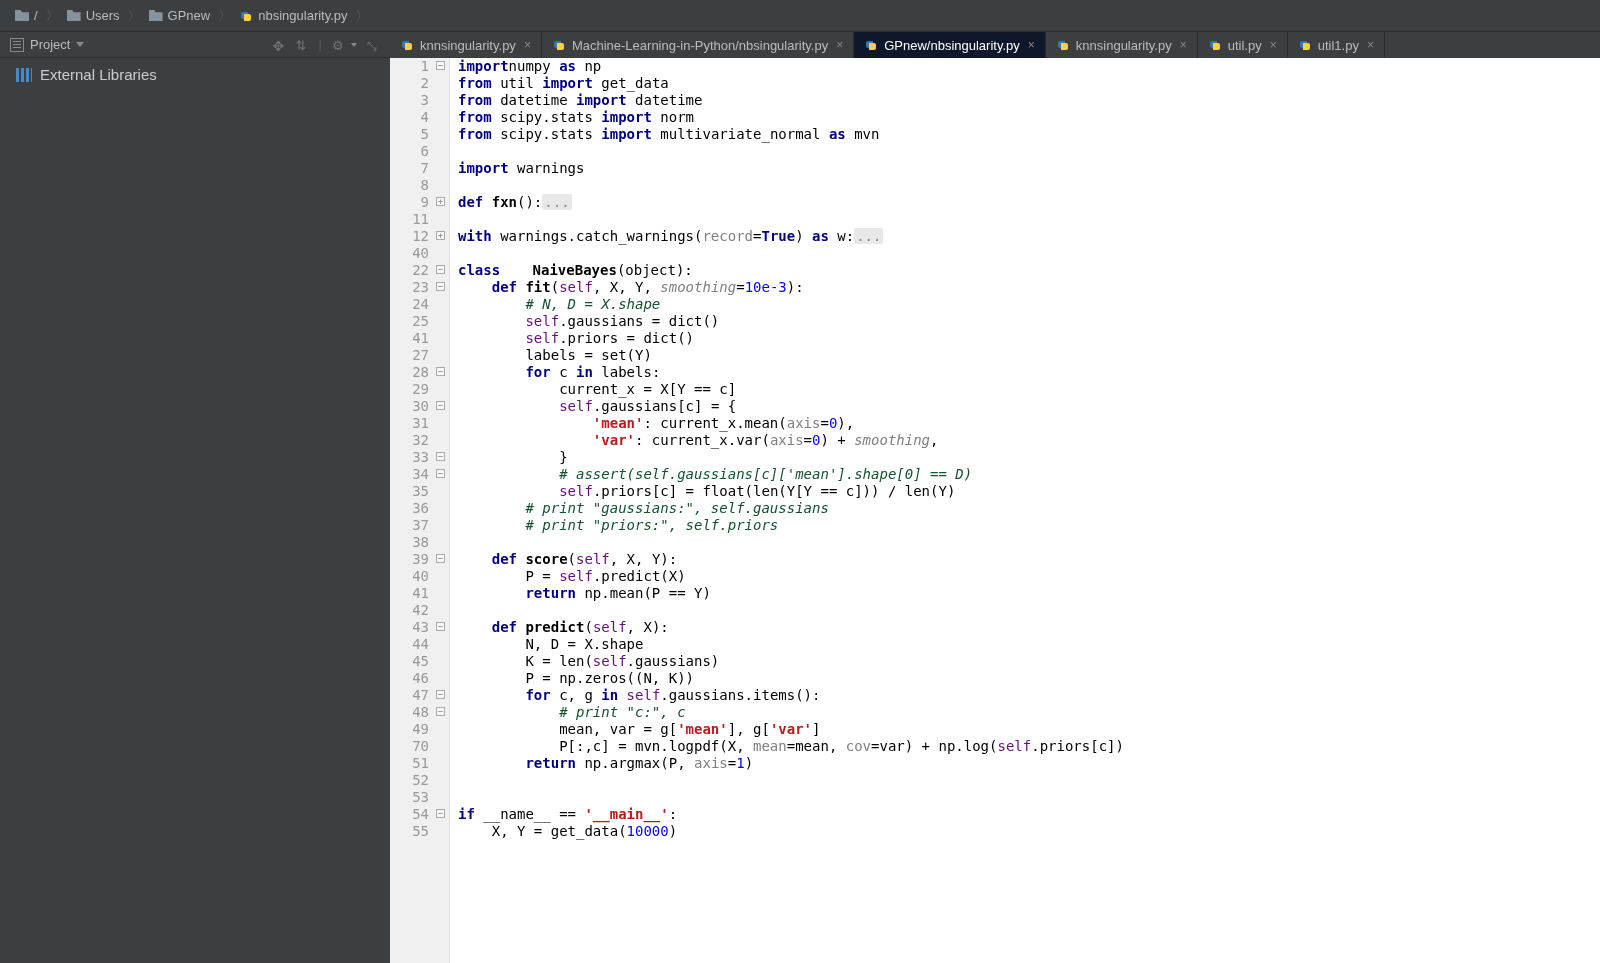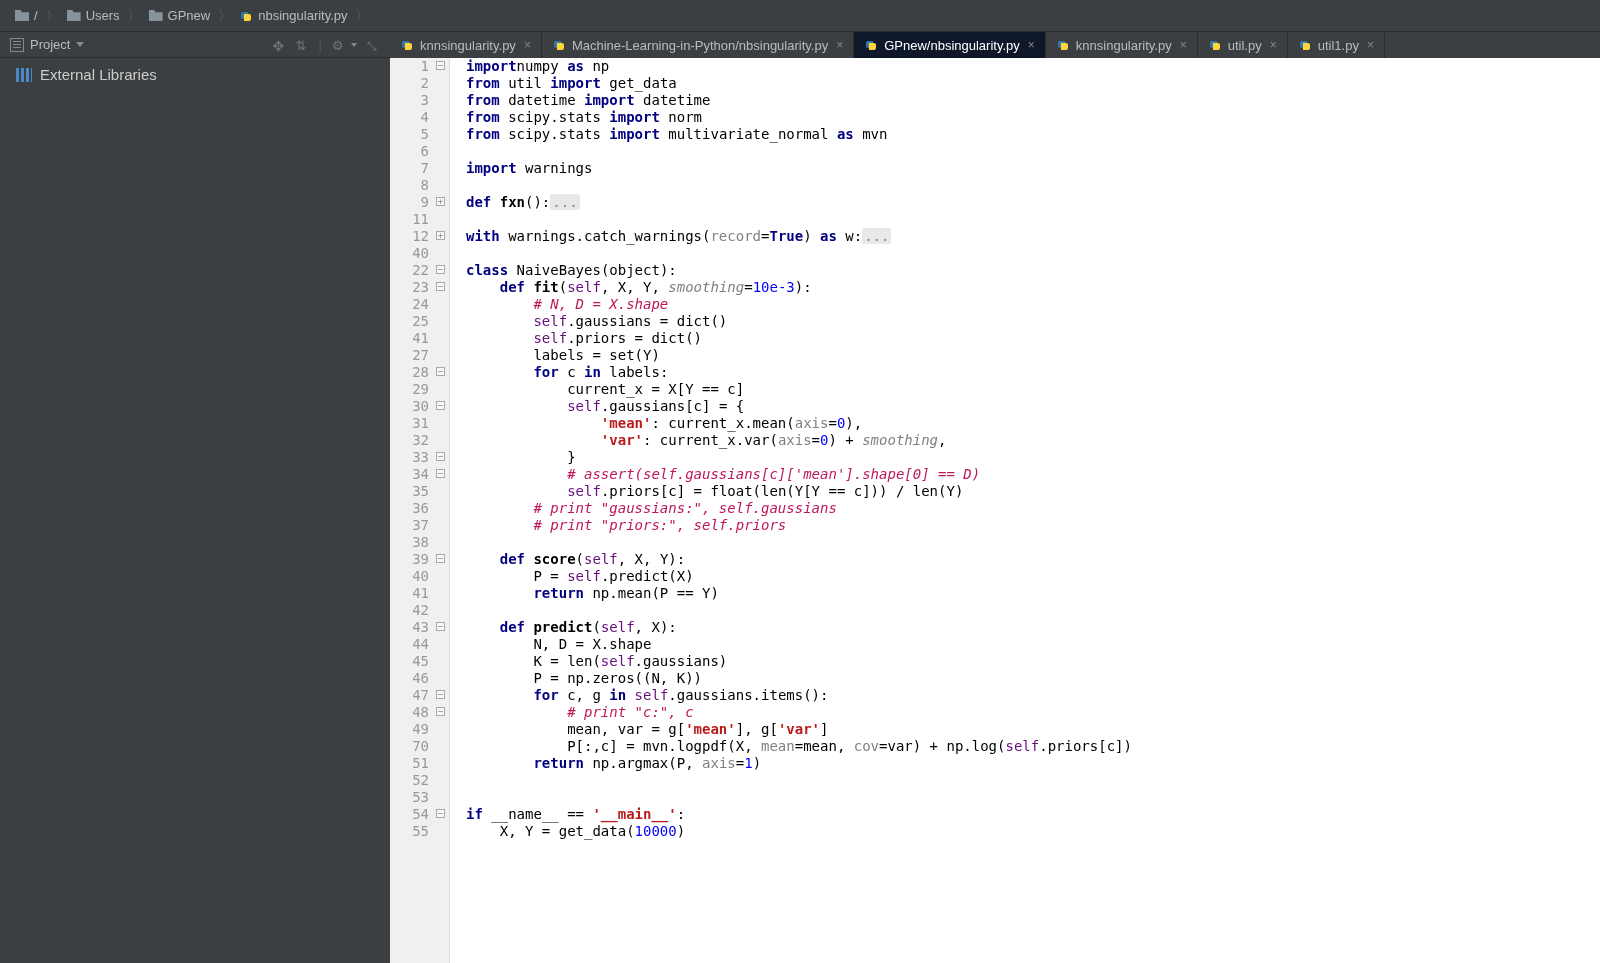--- a/index.html
+++ b/index.html
@@ -40,32 +40,32 @@
   .tab-bar { height:26px; background:#3c3f41; display:flex; align-items:stretch; overflow:hidden;}
   .tab { display:flex; align-items:center; gap:6px; padding:0 10px; font-size:13px; color:#bbb; border-right:1px solid #2b2b2b; white-space:nowrap; cursor:pointer;}
   .tab.active { background:#0f172a; color:#fff;}
   .tab .close { color:#888; font-size:12px; padding-left:2px;}
   .editor-body { flex:1; display:flex; overflow:hidden; background:#fff;}
   .gutter { width:60px; background:#f0f0f0; border-right:1px solid #e0e0e0; color:#999; font-family: Menlo, Consolas, monospace; font-size:14px; line-height:17px; padding-top:0; text-align:right; }
   .gutter .ln { padding-right:20px; height:17px; position:relative;}
   .fold { position:absolute; right:4px; top:3px; width:9px; height:9px; border:1px solid #aaa; font-size:9px; line-height:7px; text-align:center; color:#888; background:#f8f8f8;}
   .fold.minus::before{content:"−";}
   .fold.plus::before{content:"+";}
-  .code { flex:1; font-family: Menlo, Consolas, monospace; font-size:14px; line-height:17px; white-space:pre; color:#000; padding-left:16px; overflow:hidden;}
+  .code { flex:1; font-family: Menlo, Consolas, monospace; font-size:14px; line-height:17px; white-space:pre; color:#000; padding-left:8px; overflow:hidden;}
   .code .line { height:17px; }
 
   
   .kw { color:#000080; font-weight:bold; }        
   .num { color:#0000ff; }
   .str { color:#b91c1c; font-weight:bold; }
-  .comment { color:#be185d; font-style:italic; }
+  .comment { color:#14532d; font-style:italic; }
   .self { color:#660e7a; }
   .param { color:#808080; font-style:italic; }
   .defname { color:#000; font-weight:bold; }     
-  .classname { color:#000; font-weight:normal; }
+  .classname { color:#000; font-weight:bold;margin-left:24px; }
   .kwarg { color:#808080;margin-top:35px; }
   .ellip { background:#e8e8e8; color:#888; padding:0 2px; border-radius:2px; font-style:normal;}
 
 </style>
 </head>
 <body>
 
 <div class="breadcrumb">
   <span class="crumb">
       <span class="folder-icon"></span>

